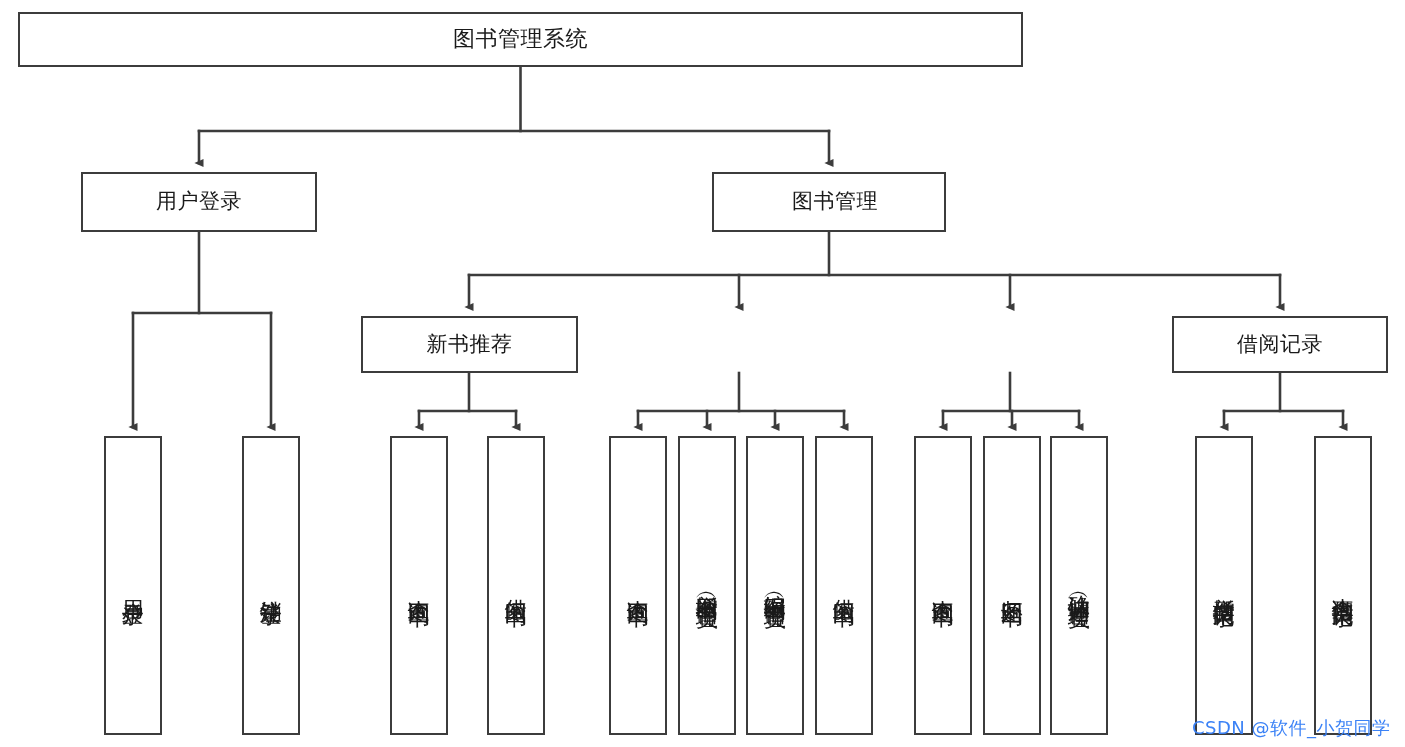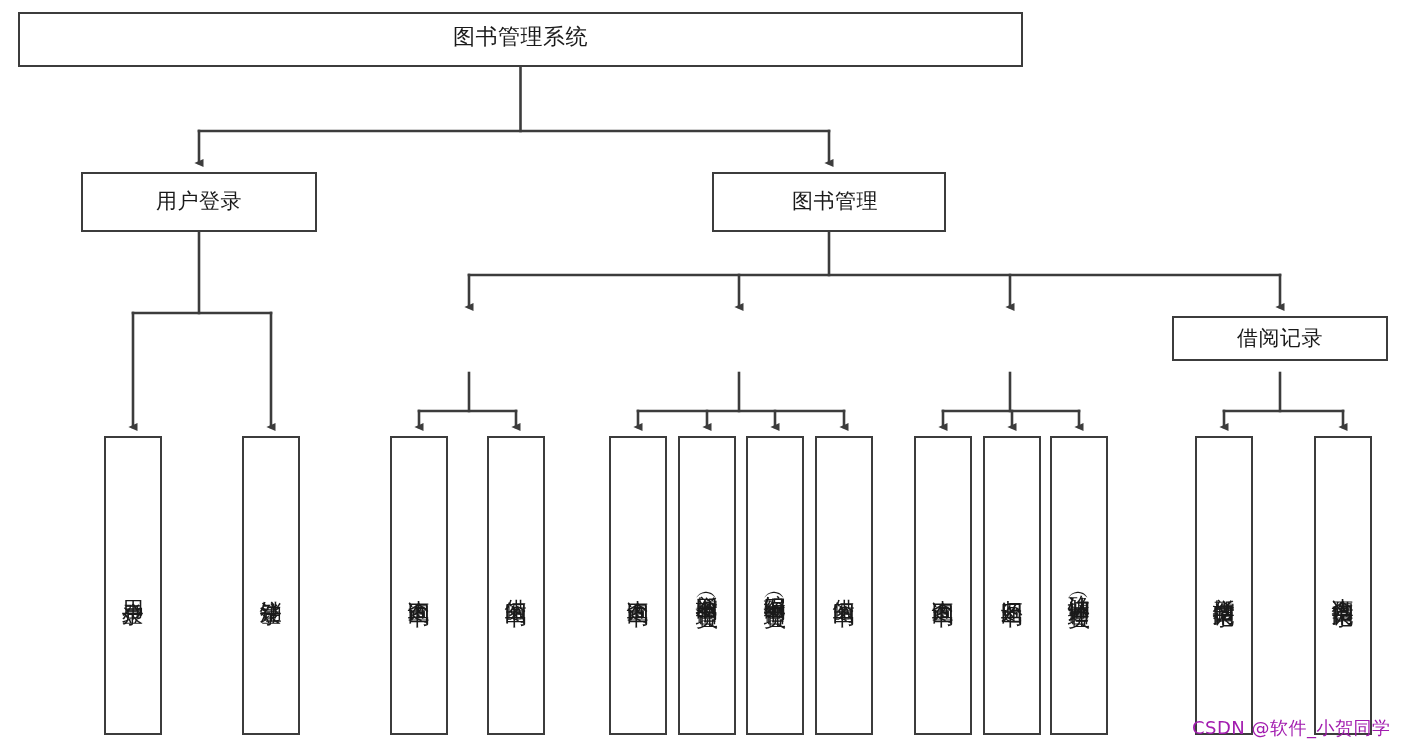--- a/index.html
+++ b/index.html
@@ -55,21 +55,21 @@
     text-align: center;
   }
   .node-v .vtext {
     writing-mode: vertical-rl;
     text-orientation: upright;
     display: block;
   }
   .watermark {
     position: absolute;
     font-size: 18px;
-    color: #a21caf;
+    color: #3b82f6;
     white-space: nowrap;
     letter-spacing: 0.5px;
   }
 </style>
 </head>
 <body>
 
 <div id="canvas">
 
   <svg id="edges" viewBox="0 0 1405 747" width="1405" height="747">
@@ -118,32 +118,35 @@
       <path d="M1012,411 L1012,427" marker-end="url(#arrow)"></path>
       <path d="M1079,411 L1079,427" marker-end="url(#arrow)"></path>
 
       <path d="M1280,373 L1280,411"></path>
       <path d="M1224,411 L1343,411"></path>
       <path d="M1224,411 L1224,427" marker-end="url(#arrow)"></path>
       <path d="M1343,411 L1343,427" marker-end="url(#arrow)"></path>
     </g>
   </svg>
 
-  <div class="node node-h node-root" id="n-root" style="left: 18px; top: 12px; width: 1005px; height: 55px; font-family: Liberation Mono, monospace;">
+  <div class="node node-h node-root" id="n-root" style="left: 18px; top: 12px; width: 1005px; height: 55px;">
     <span>图书管理系统</span>
   </div>
 
   <div class="node node-h" id="n-l2-0" style="left: 81px; top: 172px; width: 236px; height: 60px;">
     <span>用户登录</span>
   </div>
   <div class="node node-h" id="n-l2-1" style="left: 712px; top: 172px; width: 234px; height: 60px; padding-left: 12px;">
     <span>图书管理</span>
   </div>
 
-  <div class="node node-h" id="n-l3-3" style="left: 1172px; top: 316px; width: 216px; height: 45px;">
+  <div class="node node-h" id="n-l3-0" style="left: 361px; top: 316px; width: 217px; height: 57px;">
+    <span>新书推荐</span>
+  </div>
+  <div class="node node-h" id="n-l3-3" style="left: 1172px; top: 316px; width: 216px; height: 57px;">
     <span>借阅记录</span>
   </div>
 
   <div class="node node-v" id="n-leaf-0" style="left: 104px; top: 436px; width: 58px; height: 299px;">
     <span class="vtext">用户登录</span>
   </div>
   <div class="node node-v" id="n-leaf-1" style="left: 242px; top: 436px; width: 58px; height: 299px;">
     <span class="vtext">注销登录</span>
   </div>
   <div class="node node-v" id="n-leaf-2" style="left: 390px; top: 436px; width: 58px; height: 299px;">

